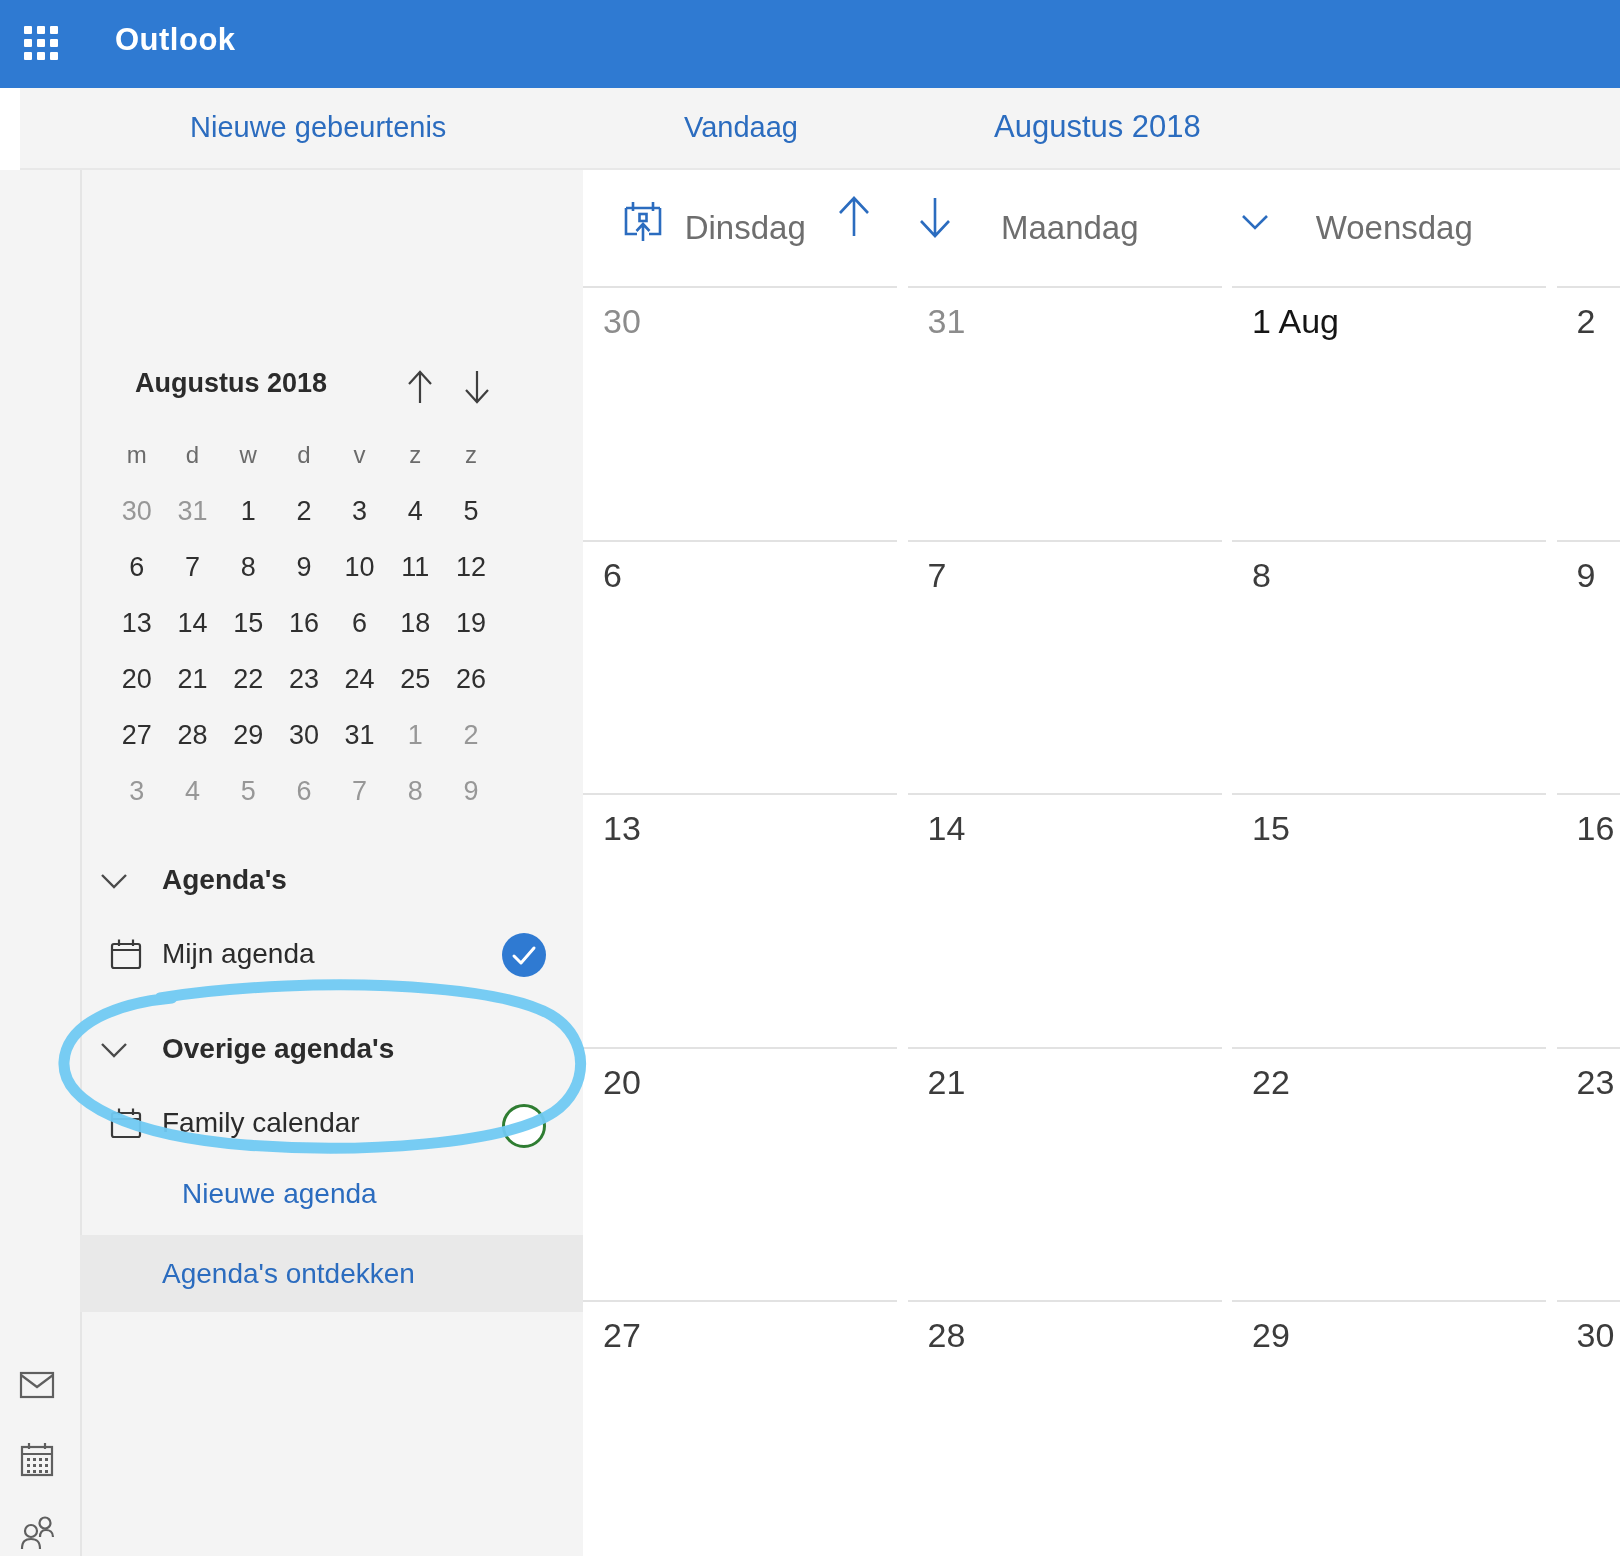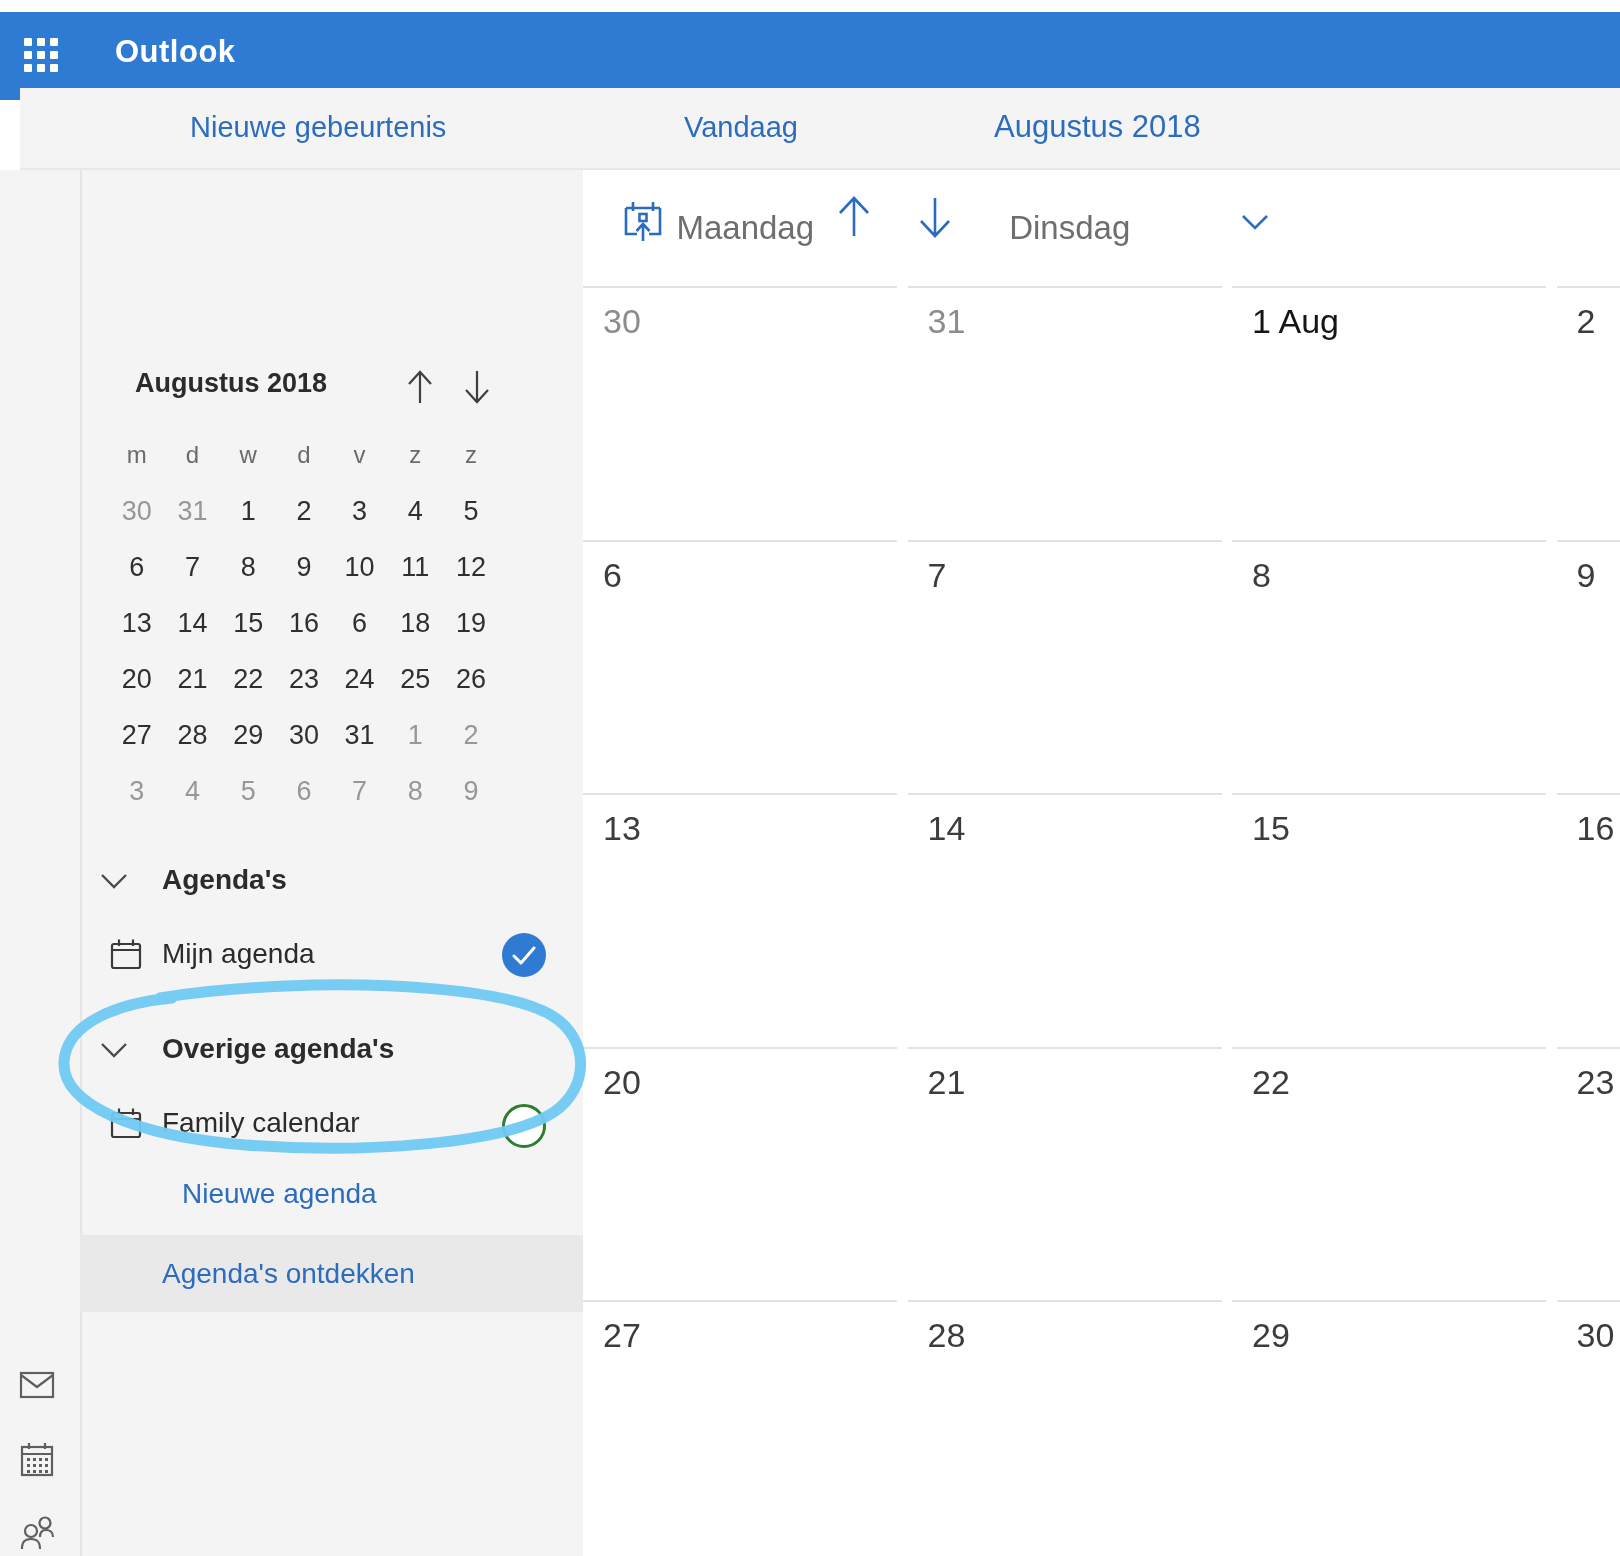--- a/index.html
+++ b/index.html
@@ -3,21 +3,21 @@
 <meta charset="utf-8">
 <style>
   html,body{margin:0;padding:0;background:#fff;}
   #app{position:relative;width:1620px;height:1556px;overflow:hidden;
        font-family:"Liberation Sans", sans-serif; background:#ffffff;
        --accent:#2B6CBF; --topblue:#2F7AD2; --green:#2F7D32; --annot:#70C9F2;
        --sidebg:#F4F4F4; --line:#E2E2E2; --hl:#E9E9E9;}
   svg{display:block}
 
   
-  .topbar{position:absolute;left:0;top:0;width:1620px;height:88px;background:var(--topblue);margin-top:12px;}
+  .topbar{position:absolute;left:0;top:0;width:1620px;height:88px;background:var(--topblue);}
   .waffle{position:absolute;left:24px;top:26px;width:38px;height:37px;cursor:pointer;
           display:grid;grid-template-columns:repeat(3,8px);grid-template-rows:repeat(3,8px);gap:5px;}
   .waffle i{background:#fff;border-radius:1px;}
   .topbar .title{position:absolute;left:115px;top:22px;font-size:31px;font-weight:700;color:#fff;letter-spacing:.5px;}
 
   
   .toolbar{position:absolute;left:0;top:88px;width:1620px;height:82px;background:var(--sidebg);
            border-bottom:2px solid #E8E8E8;box-sizing:border-box;margin-left:20px;}
   .tb-label{position:absolute;color:var(--accent);font-size:29px;top:50%;transform:translateY(-52%);white-space:nowrap;}
   .hamburger{position:absolute;left:22px;top:114px;width:37px;height:28px;cursor:pointer;}
@@ -249,22 +249,23 @@
         <circle cx="26" cy="10" r="5.5"></circle>
         <path d="M21 24 C21 18.5 23.5 17 27 17 C30.5 17 34 19 34 24"></path>
         <circle cx="12" cy="18" r="6"></circle>
         <path d="M3 36 C3 28 6.5 26 12 26 C17.5 26 21 28 21 36"></path>
       </g>
     </svg>
 
   </div>
 
   <div class="main-dayheaders" id="main-dayheaders">
+      <div>Dinsdag</div>
       <div>Maandag</div>
-      <div>Dinsdag</div>
+      <div>Woensdag</div>
       <div></div>
     </div>
   <div class="main-grid" id="main-grid">
       <div class="cell out"><span>30</span></div>
       <div class="cell out"><span>31</span></div>
       <div class="cell first"><span>1 Aug</span></div>
       <div class="cell"><span>2</span></div>
       <div class="cell"><span>6</span></div>
       <div class="cell"><span>7</span></div>
       <div class="cell"><span>8</span></div>

